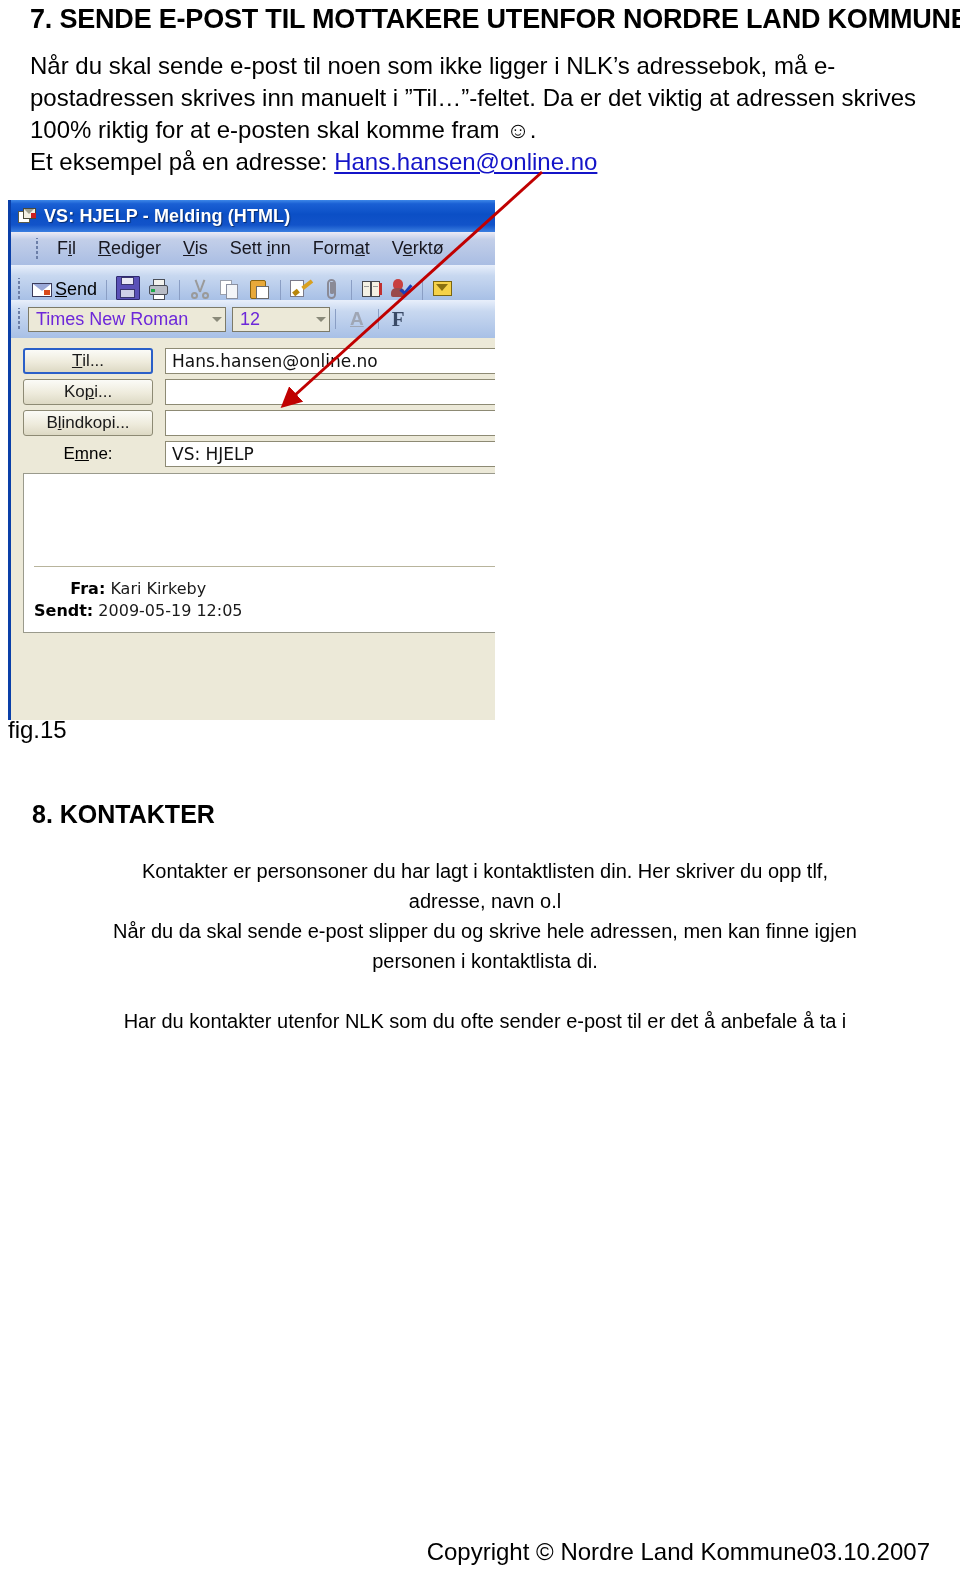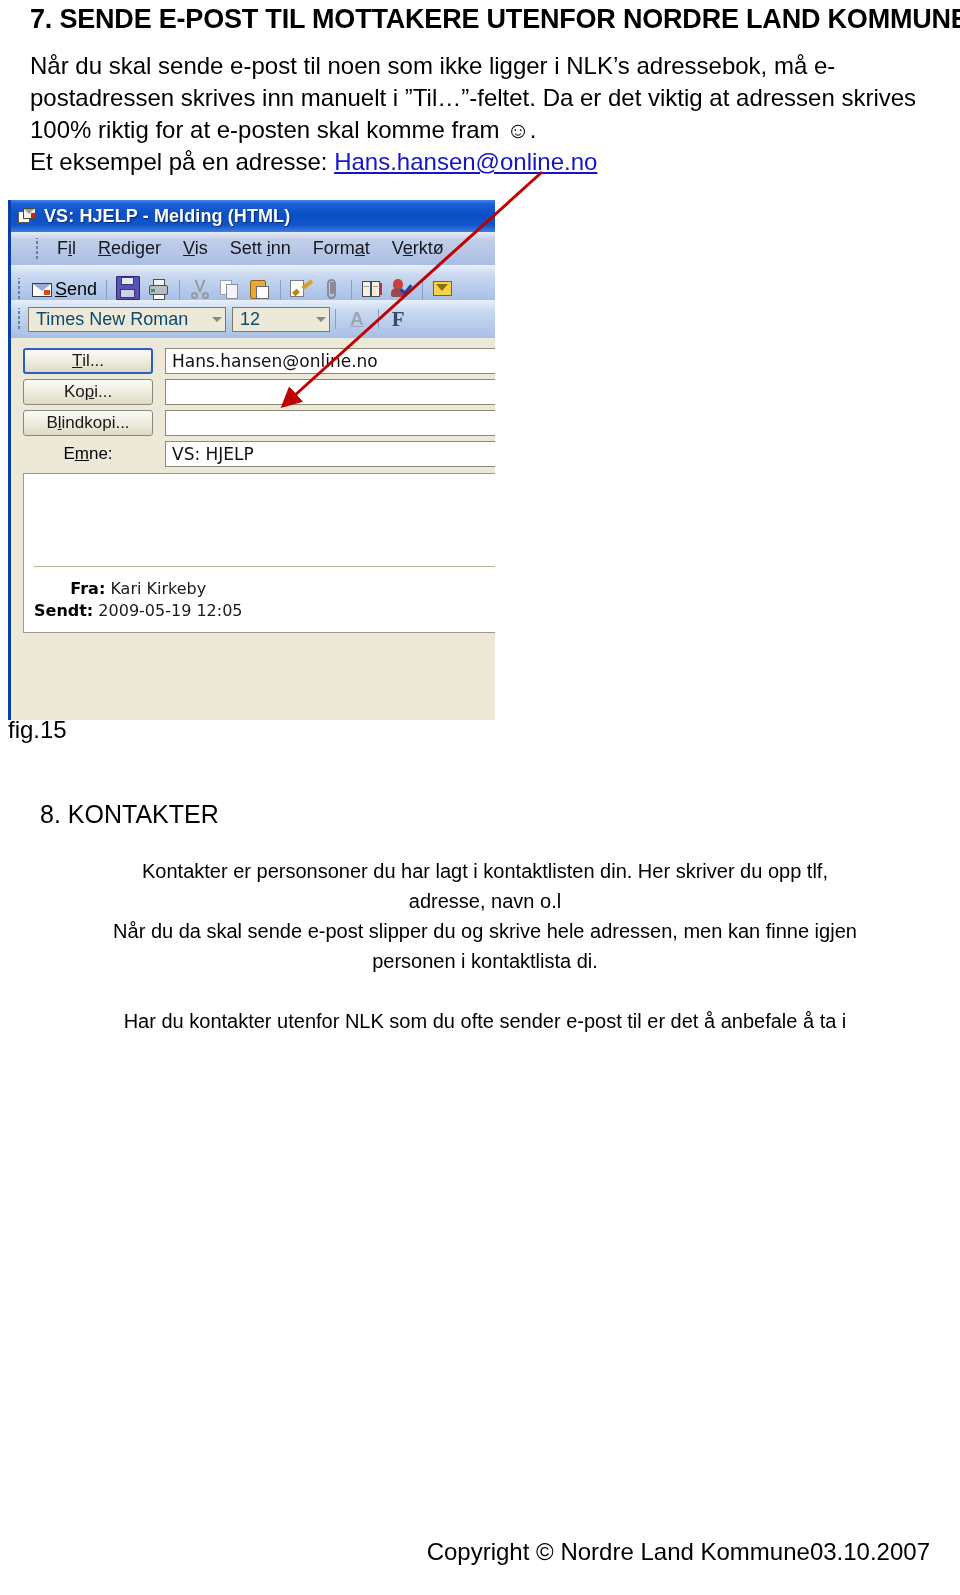--- a/index.html
+++ b/index.html
@@ -329,21 +329,21 @@
     height: 25px;
     background: #ece9d8;
     border: 1px solid #7c7a68;
     display: flex;
     align-items: center;
     box-sizing: border-box;
     position: relative;
   }
   .combo .cv {
     font-size: 18px;
-    color: #0c4a6e;
+    color: #6d28d9;
     padding-left: 7px;
     white-space: nowrap;
     overflow: hidden;
     flex: 1 1 auto;
   }
   .combo .arw {
     width: 17px;
     flex: 0 0 auto;
     display: flex;
     align-items: center;
@@ -467,24 +467,24 @@
   .fig-label {
     position: absolute;
     left: 8px;
     top: 716px;
     font-size: 24px;
   }
 
   
   .section8-heading {
     position: absolute;
-    left: 40px;
+    left: 32px;
     top: 800px;
     font-size: 25px;
-    font-weight: normal;
+    font-weight: bold;
   }
   .section8-block {
     position: absolute;
     left: 30px;
     top: 856px;
     width: 910px;
     font-size: 20px;
     line-height: 30px;
     text-align: center;
   }

